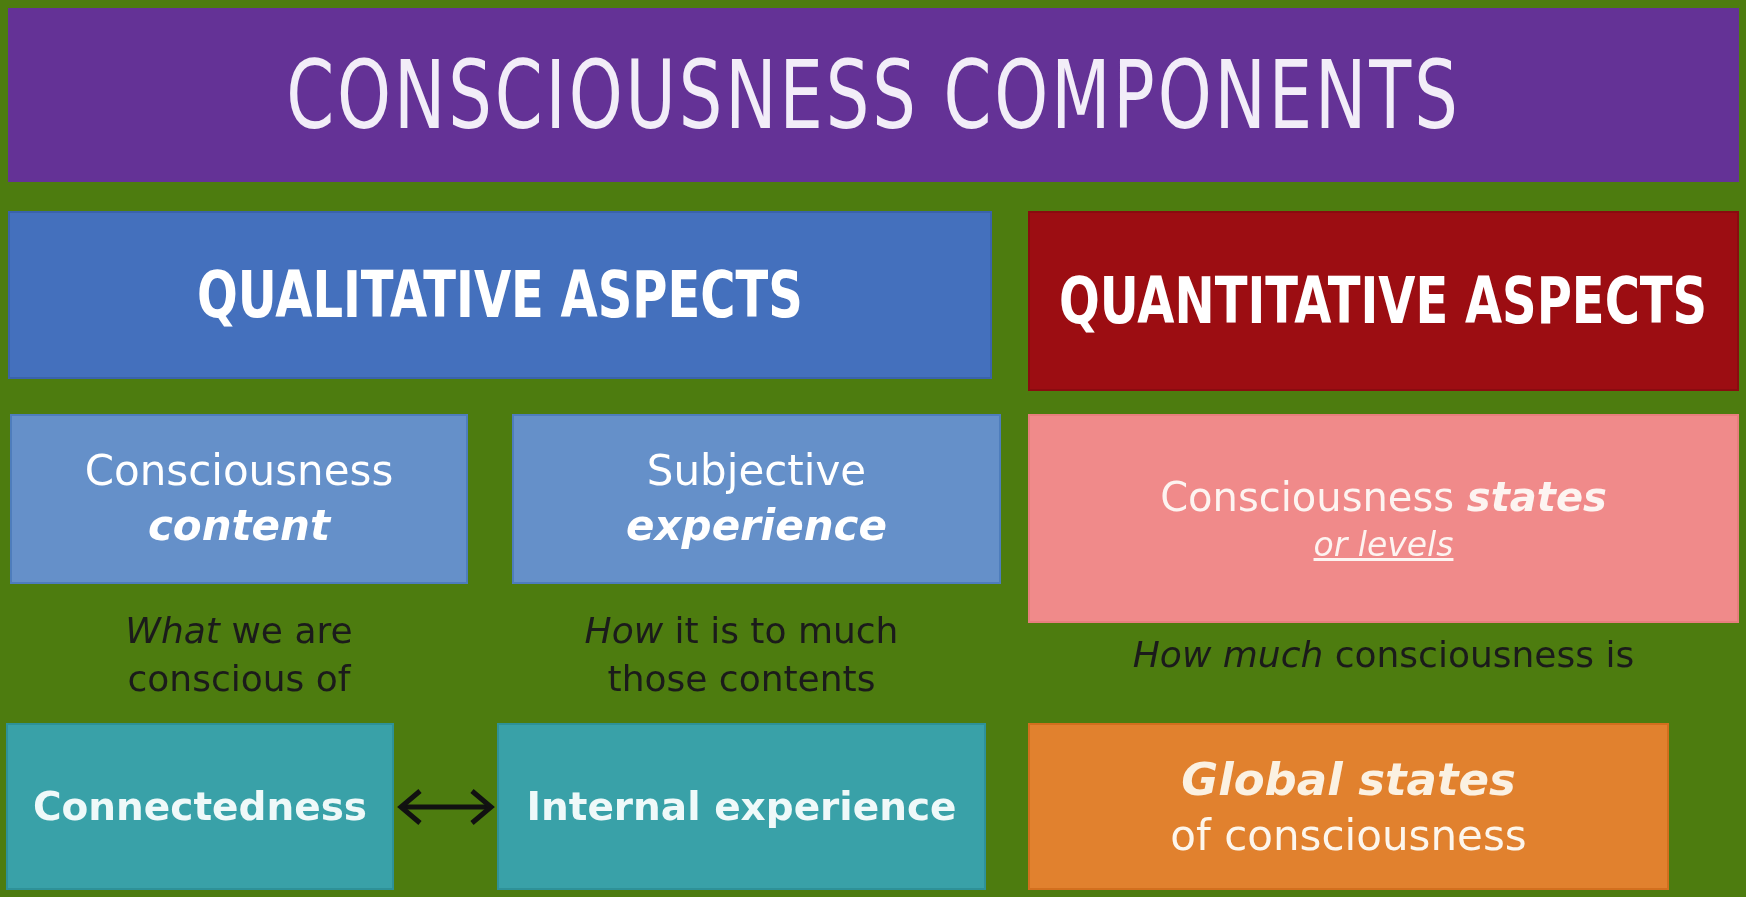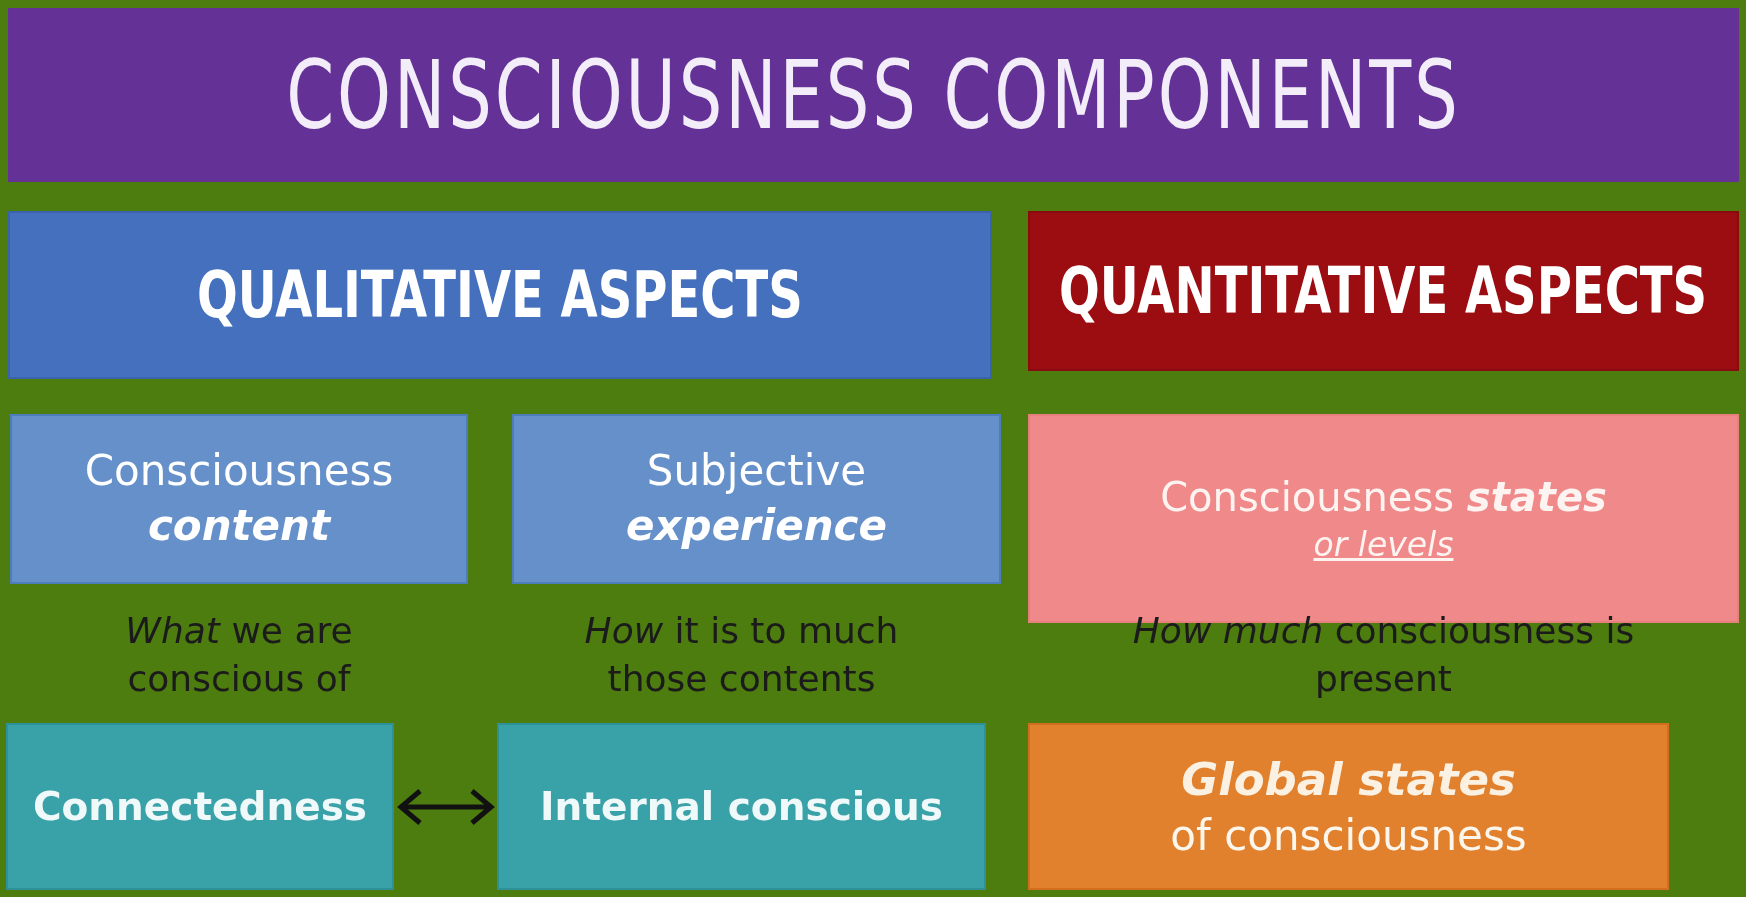--- a/index.html
+++ b/index.html
@@ -21,21 +21,21 @@
     font-size: 94px;
     font-weight: 400;
     letter-spacing: 4px;
     white-space: nowrap;
     transform: scaleX(0.73);
     transform-origin: center;
   }
 
   
   .hdr-q { left: 8px;    top: 211px; width: 984px; height: 168px; background: var(--blue_header); border: 2px solid var(--blue_header_border); }
-  .hdr-n { left: 1028px; top: 211px; width: 711px; height: 160px; background: var(--red_header);  border: 2px solid var(--red_header_border); }
+  .hdr-n { left: 1028px; top: 211px; width: 711px; height: 180px; background: var(--red_header);  border: 2px solid var(--red_header_border); }
   .hdr-text {
     display: inline-block;
     color: #ffffff;
     font-size: 64px;
     font-weight: 700;
     white-space: nowrap;
     transform: scaleX(0.75);
     transform-origin: center;
   }
 
@@ -99,37 +99,36 @@
   <div class="abs cap1 caption">
     <div><span class="it">What</span><span> we are</span></div>
     <div>conscious of</div>
   </div>
   <div class="abs cap2 caption">
     <div><span class="it">How</span><span> it is to much</span></div>
     <div>those contents</div>
   </div>
   <div class="abs cap3 caption">
     <div><span class="it">How much</span><span> consciousness is</span></div>
-    <div>present</div>
   </div>
 
   <div class="abs teal1">
     <span class="teal-label">Connectedness</span>
   </div>
 
   <div class="abs arrow-zone">
     <svg class="arrow-svg" viewBox="0 0 100 46" aria-hidden="true">
       <line x1="8" y1="23" x2="92" y2="23" stroke="#111111" stroke-width="5"></line>
       <polyline points="24,7 5,23 24,39" fill="none" stroke="#111111" stroke-width="5"></polyline>
       <polyline points="76,7 95,23 76,39" fill="none" stroke="#111111" stroke-width="5"></polyline>
     </svg>
   </div>
 
   <div class="abs teal2">
-    <span class="teal-label">Internal conscious</span>
+    <span class="teal-label">Internal experience</span>
   </div>
 
   <div class="abs orange">
     <div class="orange-l1">Global states</div>
     <div class="orange-l2">of consciousness</div>
   </div>
 
 </div>
 
 </body></html>

